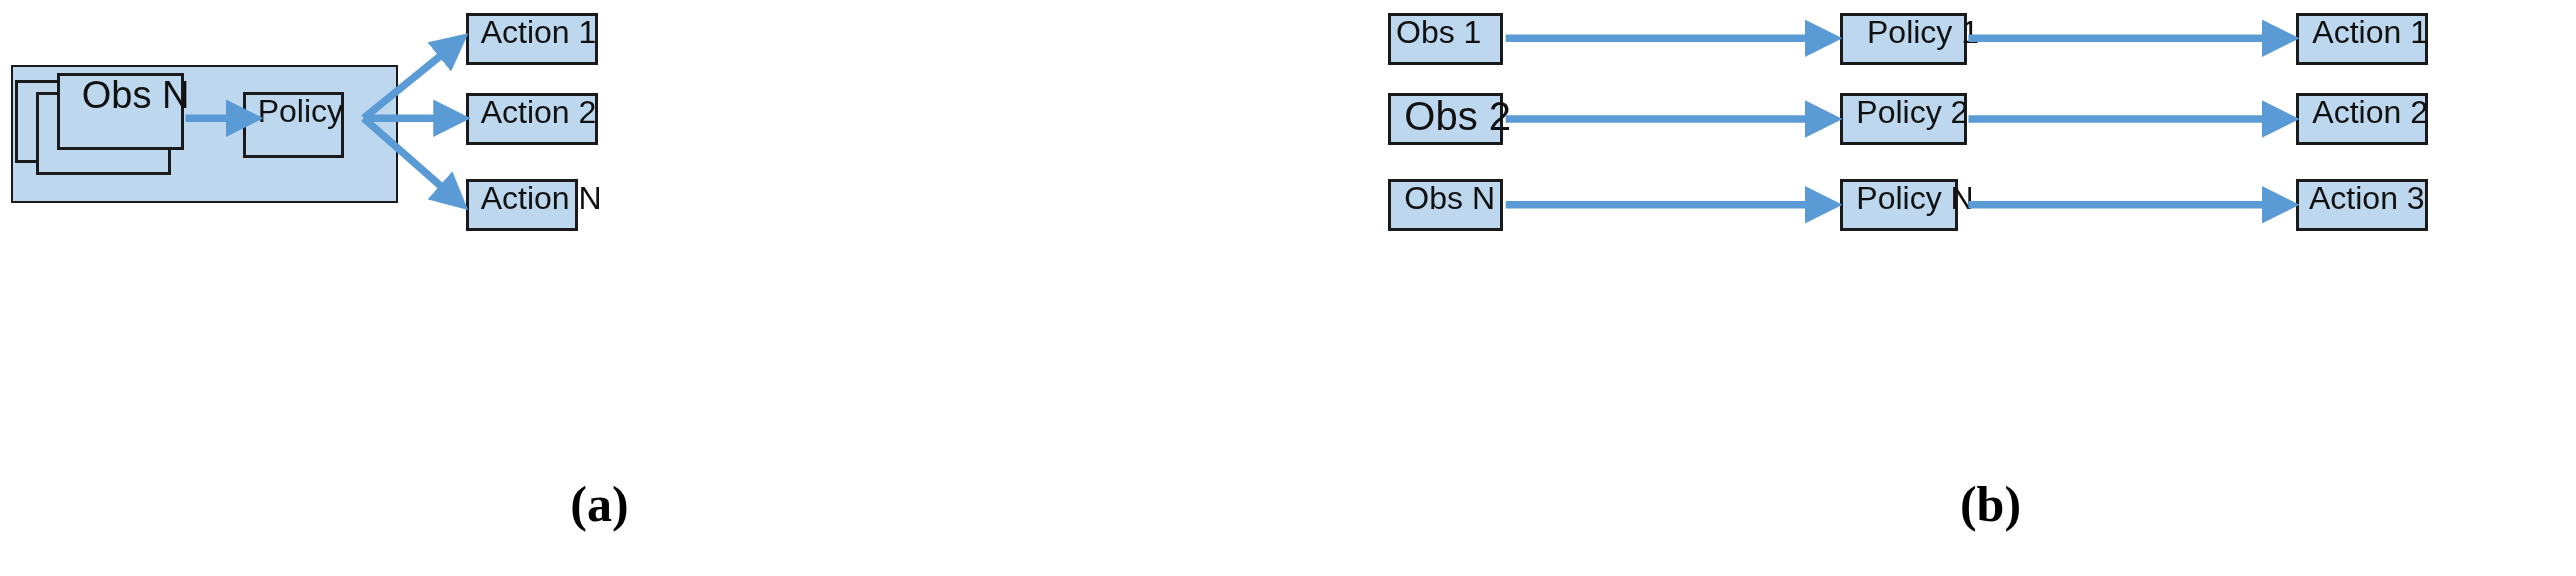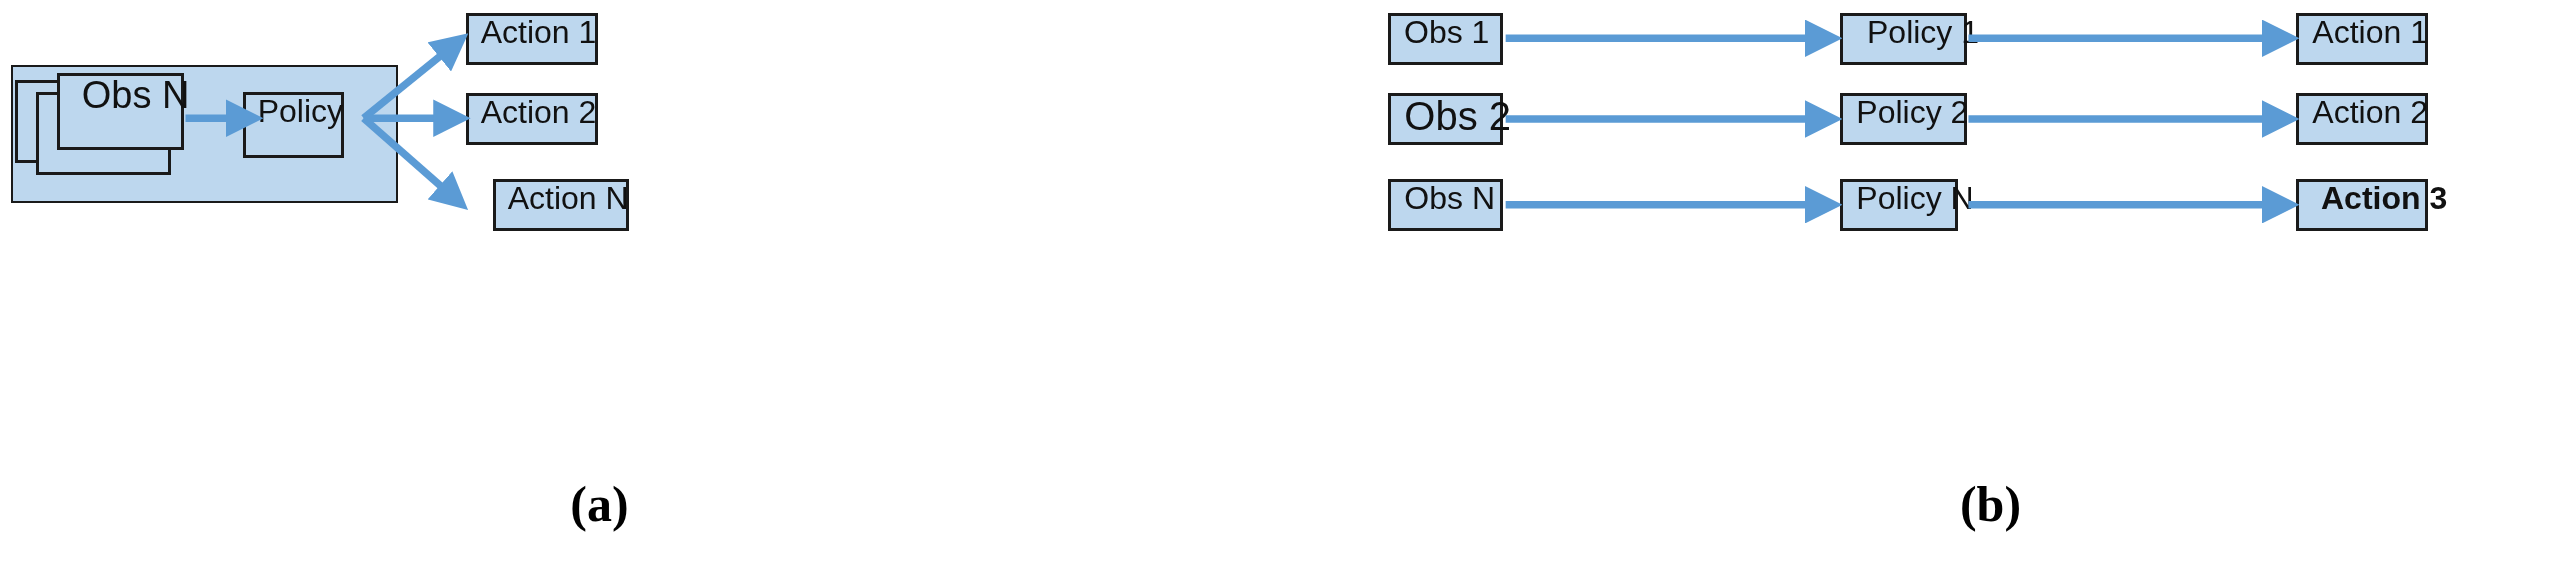--- a/index.html
+++ b/index.html
@@ -94,31 +94,31 @@
     </div>
 
     <div class="box" style="left:466px; top:12.5px; width:132px; height:52px;">
       <span class="lbl" style="padding-left:11.7px; font-size:32px;">Action 1</span>
     </div>
 
     <div class="box" style="left:466px; top:93px; width:132px; height:52px;">
       <span class="lbl" style="padding-left:11.7px; font-size:32px;">Action 2</span>
     </div>
 
-    <div class="box" style="left:466px; top:179px; width:136px; height:52px;margin-left:27px;">
+    <div class="box" style="left:466px; top:179px; width:112px; height:52px;">
       <span class="lbl" style="padding-left:11.7px; font-size:32px;">Action N</span>
     </div>
 
     <div class="caption" style="left:516px; top:479px; width:167px;">(a)</div>
   </div>
 
   <div>
 
     <div class="box" style="left:1388px; top:12.5px; width:115px; height:52px;">
-      <span class="lbl" style="padding-left:13px; font-size:32px;">Obs 1</span>
+      <span class="lbl" style="padding-left:5px; font-size:32px;">Obs 1</span>
     </div>
     <div class="box" style="left:1840px; top:12.5px; width:127px; height:52px;">
       <span class="lbl" style="padding-left:24px; font-size:32px;">Policy 1</span>
     </div>
     <div class="box" style="left:2296px; top:12.5px; width:132px; height:52px;">
       <span class="lbl" style="padding-left:13.3px; font-size:32px;">Action 1</span>
     </div>
 
     <div class="box" style="left:1388px; top:93px; width:115px; height:52px;">
       <span class="lbl" style="padding-left:13.3px; font-size:40px;">Obs 2</span>
@@ -130,21 +130,21 @@
       <span class="lbl" style="padding-left:13.3px; font-size:32px;">Action 2</span>
     </div>
 
     <div class="box" style="left:1388px; top:179px; width:115px; height:52px;">
       <span class="lbl" style="padding-left:13.3px; font-size:32px;">Obs N</span>
     </div>
     <div class="box" style="left:1840px; top:179px; width:118px; height:52px;">
       <span class="lbl" style="padding-left:13.3px; font-size:32px;">Policy N</span>
     </div>
     <div class="box" style="left:2296px; top:179px; width:132px; height:52px;">
-      <span class="lbl" style="padding-left:22px; font-size:32px;font-weight:bold;">Action 3</span>
+      <span class="lbl" style="padding-left:10px; font-size:32px;">Action 3</span>
     </div>
 
     <div class="caption" style="left:1907px; top:479px; width:167px;">(b)</div>
   </div>
 
   <svg class="arrows" viewBox="0 0 3093 692">
     <defs>
       <marker id="ah" markerWidth="5" markerHeight="5" refX="3.6" refY="2.5" orient="auto" markerUnits="strokeWidth">
         <path d="M0,0 L5,2.5 L0,5 z" fill="#5b9bd5"></path>
       </marker>

